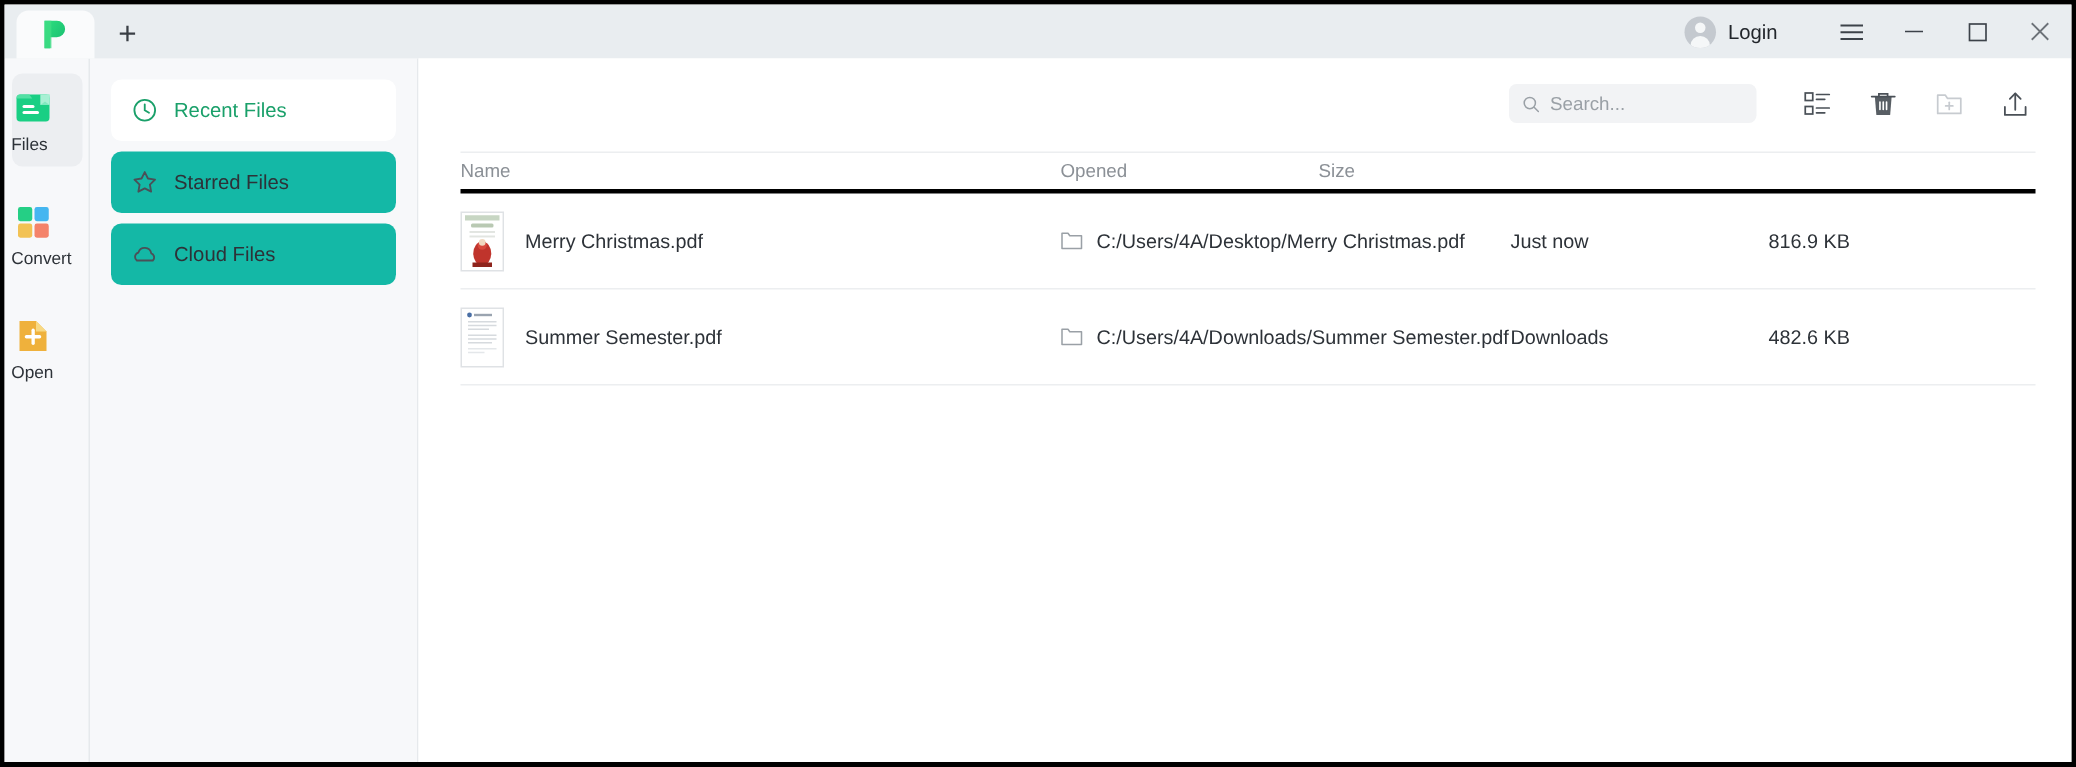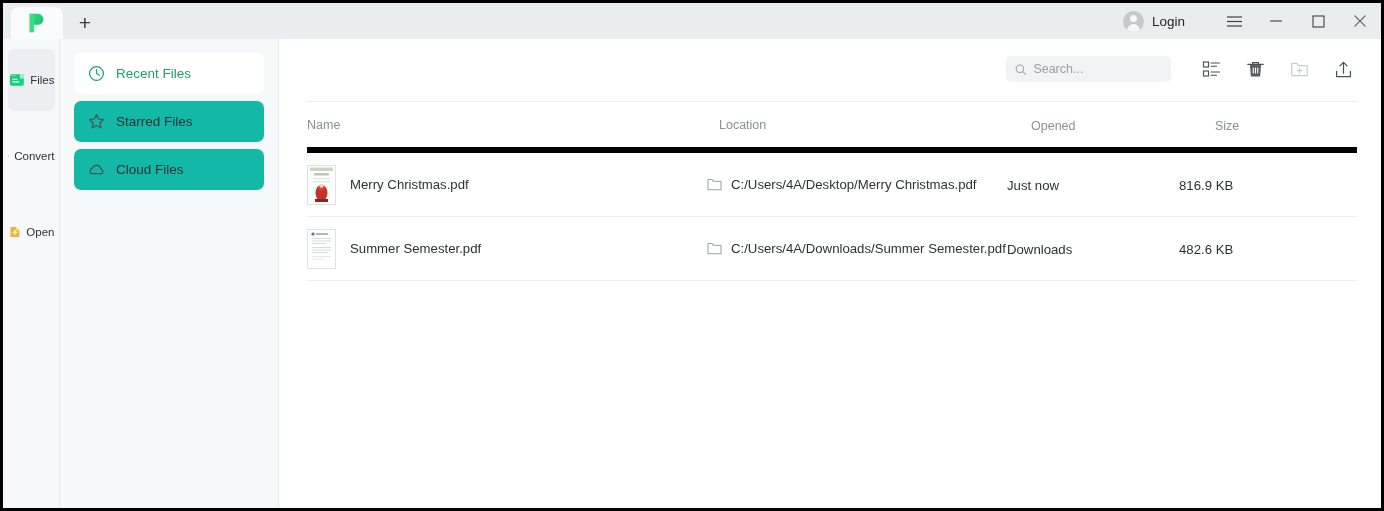--- a/index.html
+++ b/index.html
@@ -88,22 +88,22 @@
     width: 57px;
     background: #f7f8fa;
     border-right: 1px solid #e6e9ec;
     padding-top: 10px;
     display: flex; flex-direction: column; align-items: center;
     flex: 0 0 57px;
   }
   .rail-item {
     width: 47px; height: 62px;
     border-radius: 7px;
-    display: flex; flex-direction: row;
-    align-items: center; justify-content: center;
+    display: flex; flex-direction: column;
+    align-items: flex-start; justify-content: center;
     gap: 5px;
     margin-bottom: 14px;
   }
   .rail-item.active { background: #eceef1; }
   .rail-label { font-size: 11.5px; color: #2d3238; }
   .rail-icon { width: 28px; height: 28px; display:block; }
 
   
   .navpanel {
     width: 219px;
@@ -155,25 +155,24 @@
     display: flex; align-items: center; justify-content: center;
     color: #4a5057;
   }
   .tool-btn.disabled { color: #c7cbd0; }
   .tool-btn svg { display: block; }
 
   
   .table { padding: 0 24px 0 28px; }
   .thead {
     display: flex; align-items: center;
-    height: 52px;
+    height: 28px;
     border-top: 1px solid #eceef0;
-    border-bottom: 6px solid #000000;
+    border-bottom: 3px solid #000000;
     margin-top: 2px;
-    gap: 12px;
   }
   .th { font-size: 12.5px; color: #8b9096; }
   .trow {
     display: flex; align-items: center;
     height: 64px;
     border-bottom: 1px solid #eceef0;
   }
   .col-name { width: 400px; display: flex; align-items: center; gap: 14px; flex: 0 0 400px; }
   .col-loc  { width: 300px; display: flex; align-items: center; gap: 9px; flex: 0 0 300px; }
   .col-open { width: 172px; flex: 0 0 172px; }
@@ -350,23 +349,20 @@
             <path d="M5.9 5.9L9.5 2.3l3.6 3.6"></path>
             <path d="M2.6 11.3v5.3h13.8v-5.3"></path>
           </svg>
         </div>
       </div>
 
       <div class="table">
         <div class="thead">
           <div class="col-name">
               <span class="th">Name</span>
-            </div>
-          <div class="col-loc">
-              <span class="th">Location</span>
             </div>
           <div class="col-open"><span class="th">Opened</span></div>
           <div class="col-size"><span class="th">Size</span></div>
         </div>
 
         <div class="trow">
           <div class="col-name">
             <div class="thumb">
               <svg width="27" height="38" viewBox="0 0 27 38">
                 <rect width="27" height="38" fill="#fff"></rect>

